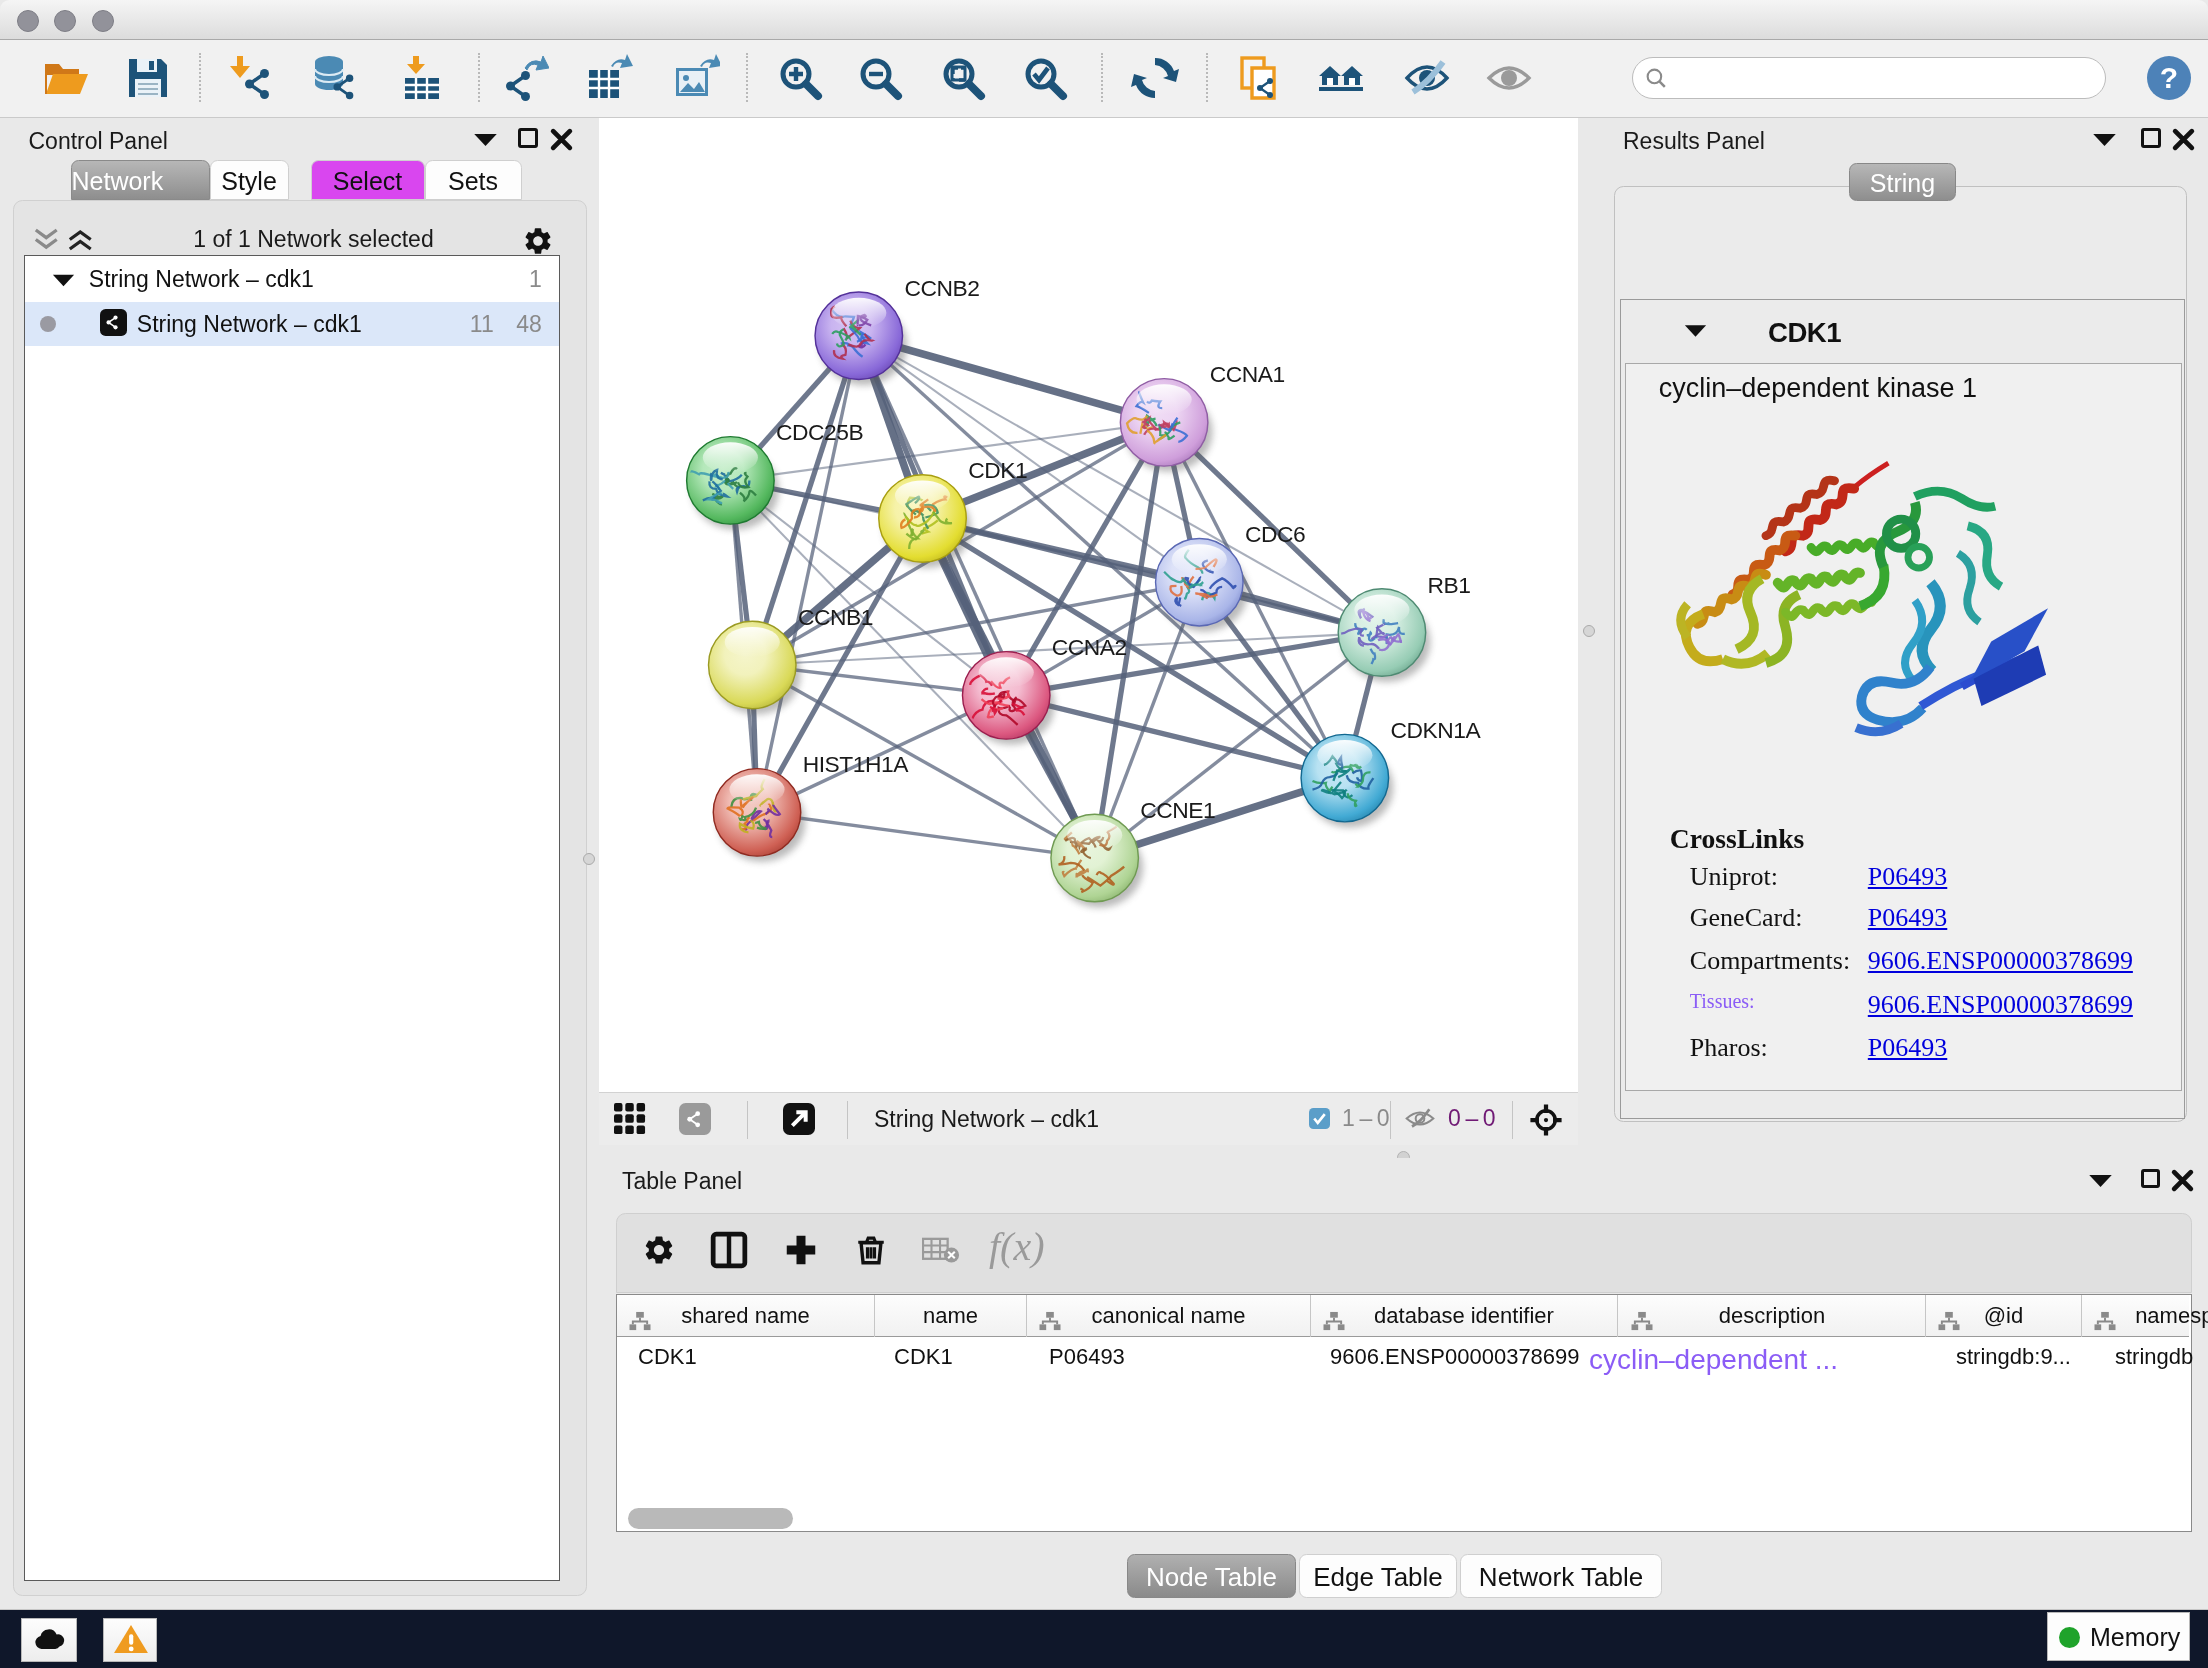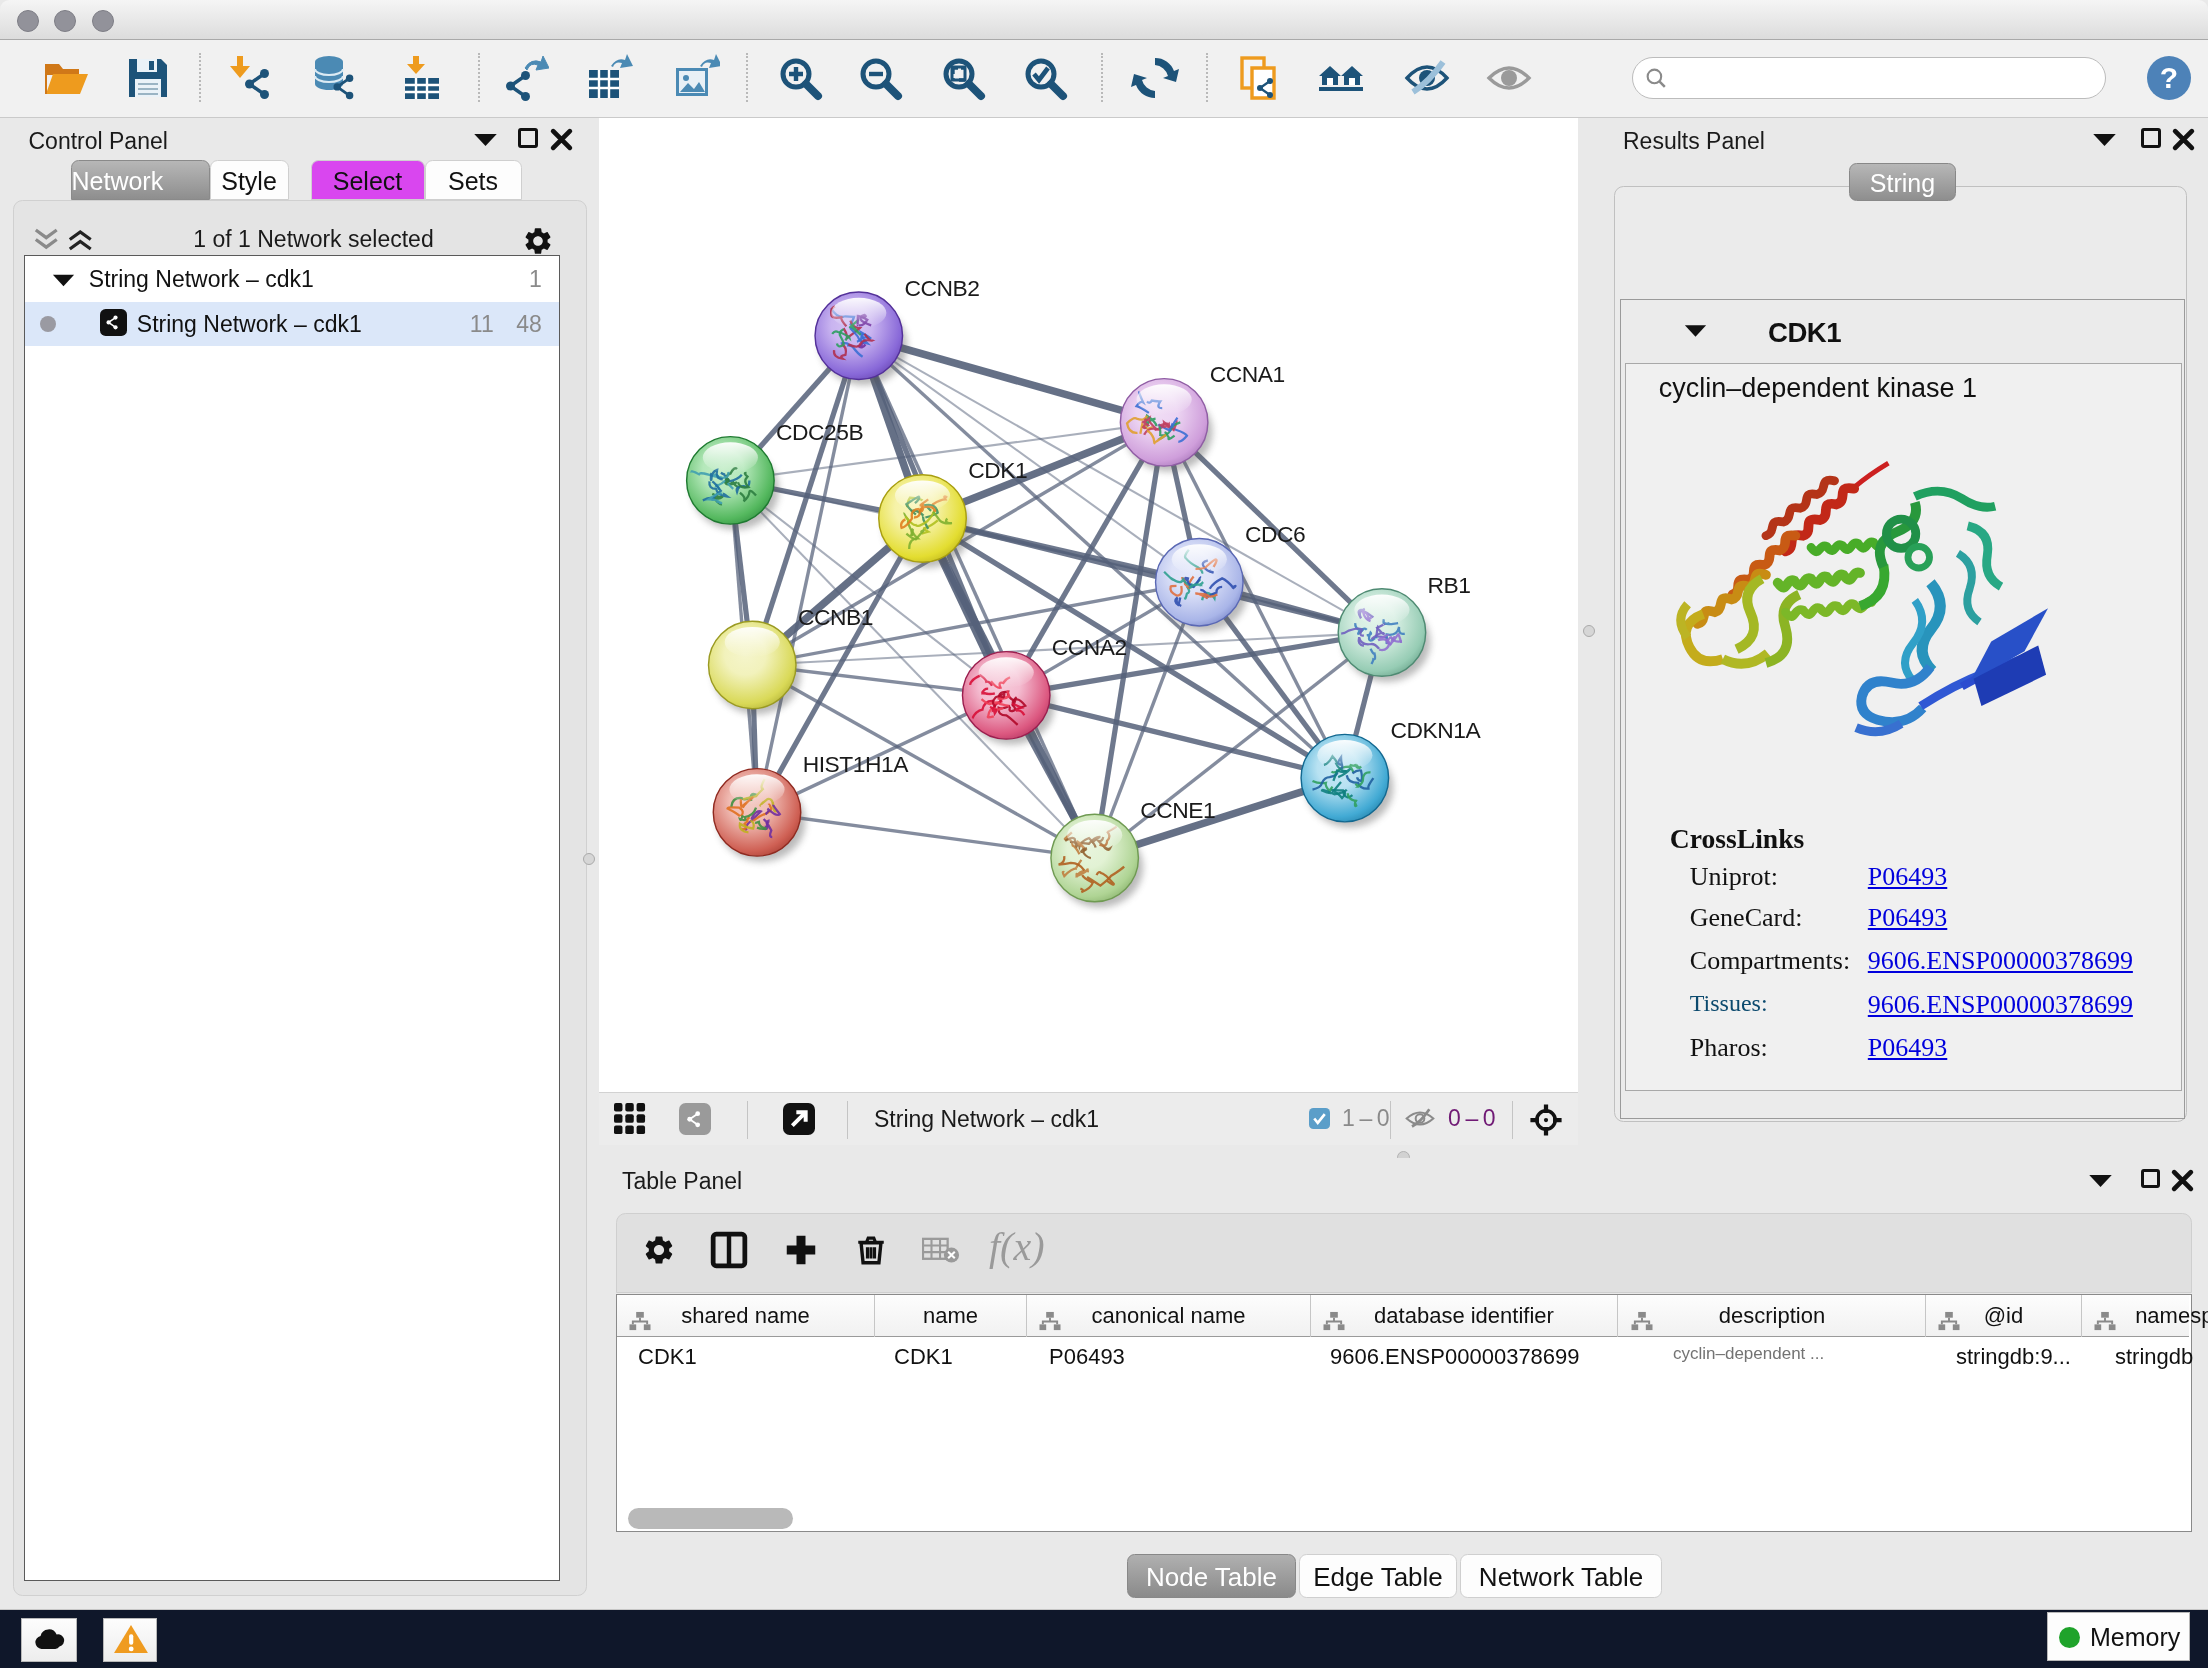--- a/index.html
+++ b/index.html
@@ -660,21 +660,21 @@
 <path d="M330 188 L388 154 L364 198 L308 230 z" fill="#2850c8"></path>
 <path d="M312 226 L378 192 L386 222 L320 254 z" fill="#1e3cb4"></path>
         </svg>
     <div class="serif" style="position:absolute;left:44px;top:459px;font-size:27.6px;font-weight:bold;color:#111">CrossLinks</div>
     <div class="serif" style="position:absolute;left:64px;top:498px;font-size:26px;color:#111">Uniprot:</div>
     <div class="serif" style="position:absolute;left:242px;top:498px;font-size:26px"><a>P06493</a></div>
     <div class="serif" style="position:absolute;left:64px;top:539px;font-size:26px;color:#111">GeneCard:</div>
     <div class="serif" style="position:absolute;left:242px;top:539px;font-size:26px"><a>P06493</a></div>
     <div class="serif" style="position:absolute;left:64px;top:582px;font-size:26px;color:#111">Compartments:</div>
     <div class="serif" style="position:absolute;left:242px;top:582px;font-size:26px"><a>9606.ENSP00000378699</a></div>
-    <div class="serif" style="position:absolute;left:64px;top:626px;font-size:24px;color:#0c4a6e">Tissues:</div>
+    <div class="serif" style="position:absolute;left:64px;top:626px;font-size:20px;color:#8b5cf6">Tissues:</div>
     <div class="serif" style="position:absolute;left:242px;top:626px;font-size:26px"><a>9606.ENSP00000378699</a></div>
     <div class="serif" style="position:absolute;left:64px;top:669px;font-size:26px;color:#111">Pharos:</div>
     <div class="serif" style="position:absolute;left:242px;top:669px;font-size:26px"><a>P06493</a></div>
   </div>
  </div>
 </div>
 <div style="position:absolute;left:1583px;top:625px;width:12.4px;height:12.4px;border-radius:6.7px;background:#d6d6d6;border:1px solid #aaa"></div>
 
 <div style="position:absolute;left:599px;top:1158px;width:1609px;height:451px;background:#e9e9e9">
  <div style="position:absolute;left:23px;top:9.5px;font-size:23px;color:#1a1a1a">Table Panel</div>
@@ -746,21 +746,21 @@
             <rect x="1" y="14" width="7" height="6" fill="#8a8a8a"></rect>
             <rect x="16" y="14" width="7" height="6" fill="#8a8a8a"></rect>
             <path d="M12 7 v4 M4.5 14 v-3 h15 v3" stroke="#8a8a8a" stroke-width="2" fill="none"></path>
           </svg></span>namespace</div>
     </div>
  <div style="position:absolute;left:0;top:49px;width:1572px;height:34px">
       <div style="position:absolute;left:21px;top:0px;font-size:22px;color:#111">CDK1</div>
       <div style="position:absolute;left:277px;top:0px;font-size:22px;color:#111">CDK1</div>
       <div style="position:absolute;left:432px;top:0px;font-size:22px;color:#111">P06493</div>
       <div style="position:absolute;left:713px;top:0px;font-size:22px;color:#111">9606.ENSP00000378699</div>
-      <div style="position:absolute;left:1056px;top:0px;font-size:17px;color:#737373">cyclin–dependent ...</div>
+      <div style="position:absolute;left:972px;top:0px;font-size:28px;color:#8b5cf6">cyclin–dependent ...</div>
       <div style="position:absolute;left:1339px;top:0px;font-size:22px;color:#111">stringdb:9...</div>
       <div style="position:absolute;left:1498px;top:0px;font-size:22px;color:#111">stringdb</div>
     </div>
  <div style="position:absolute;left:11.4px;top:213px;width:165px;height:21px;border-radius:10.5px;background:#b9b9b9"></div>
 </div>
 <div style="position:absolute;left:1127px;top:1554px;width:169px;height:44px;background:linear-gradient(#b0b0b0,#8a8a8a);border:1px solid #888;border-radius:7.6px;color:#fff;font-size:26px;text-align:center;line-height:44px">Node Table</div>
 <div style="position:absolute;left:1299px;top:1554px;width:158px;height:44px;background:#fdfdfd;border:1px solid #cfcfcf;border-radius:7.6px;color:#111;font-size:26px;text-align:center;line-height:44px">Edge Table</div>
 <div style="position:absolute;left:1460px;top:1554px;width:202px;height:44px;background:#fdfdfd;border:1px solid #cfcfcf;border-radius:7.6px;color:#111;font-size:26px;text-align:center;line-height:44px">Network Table</div>
 
 <div style="position:absolute;left:0;top:1609px;width:2208px;height:59px;background:#0f172a;border-top:1px solid #c6c6c6">

